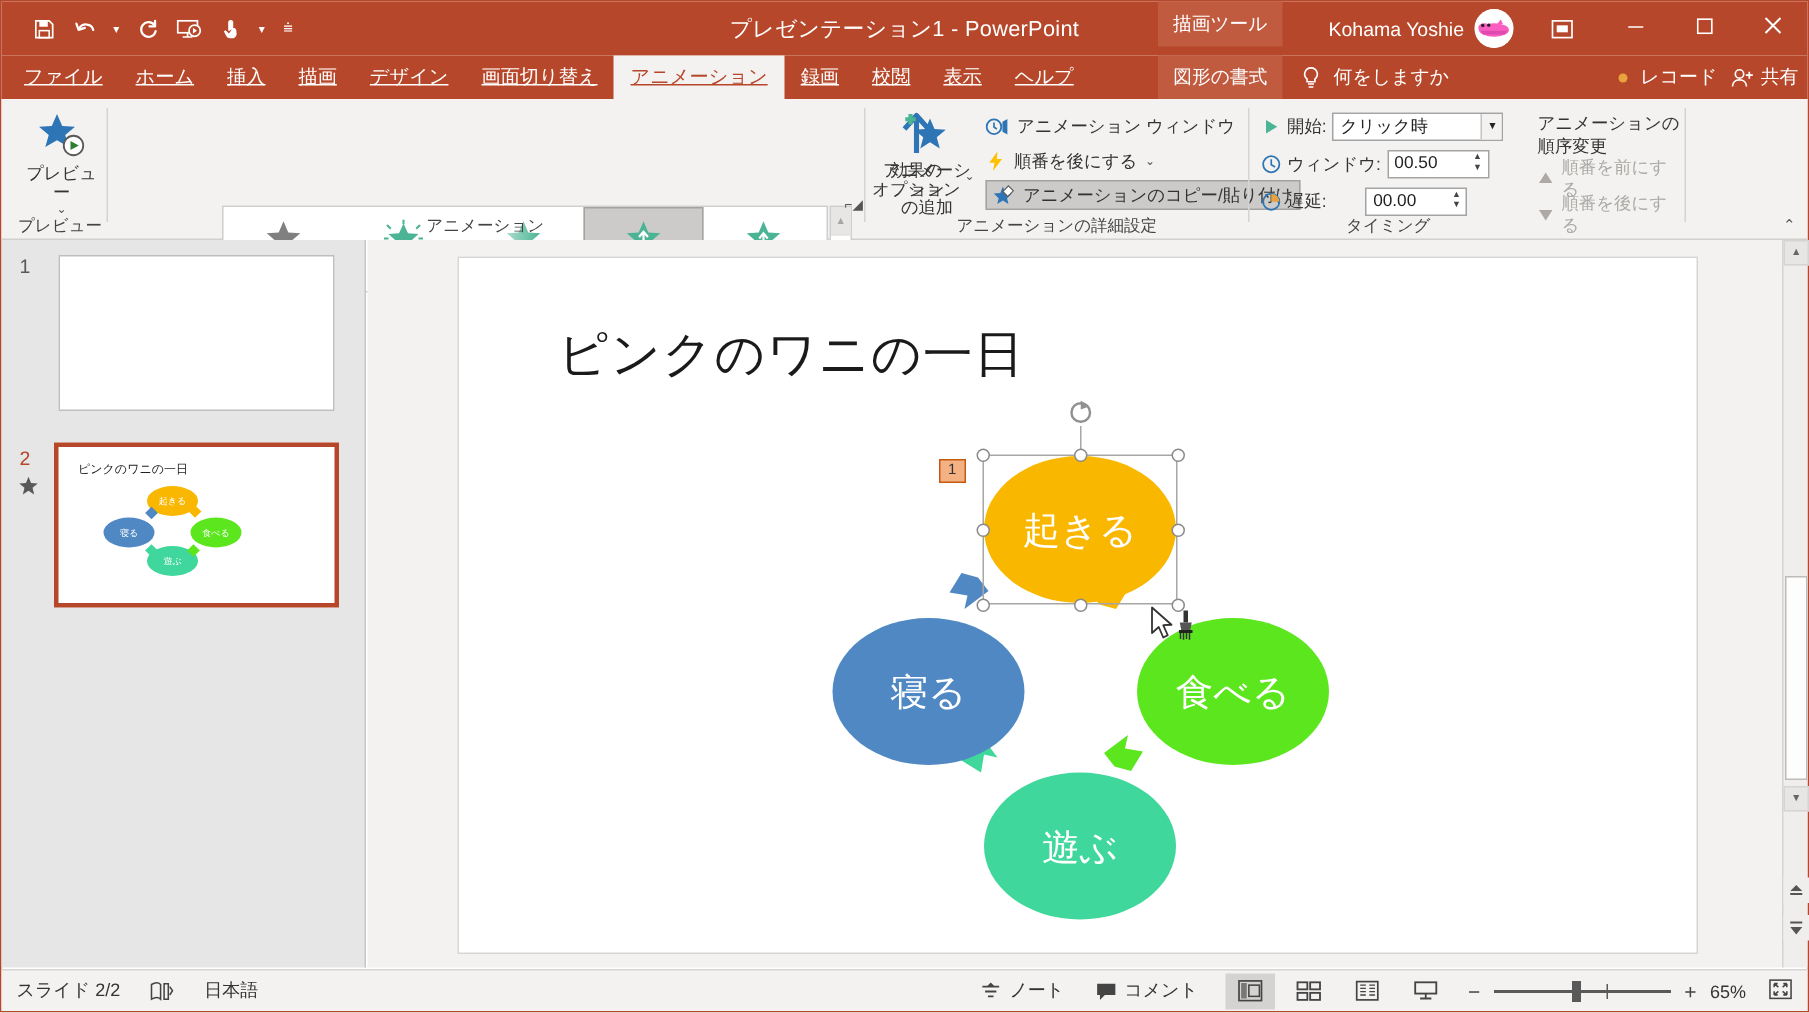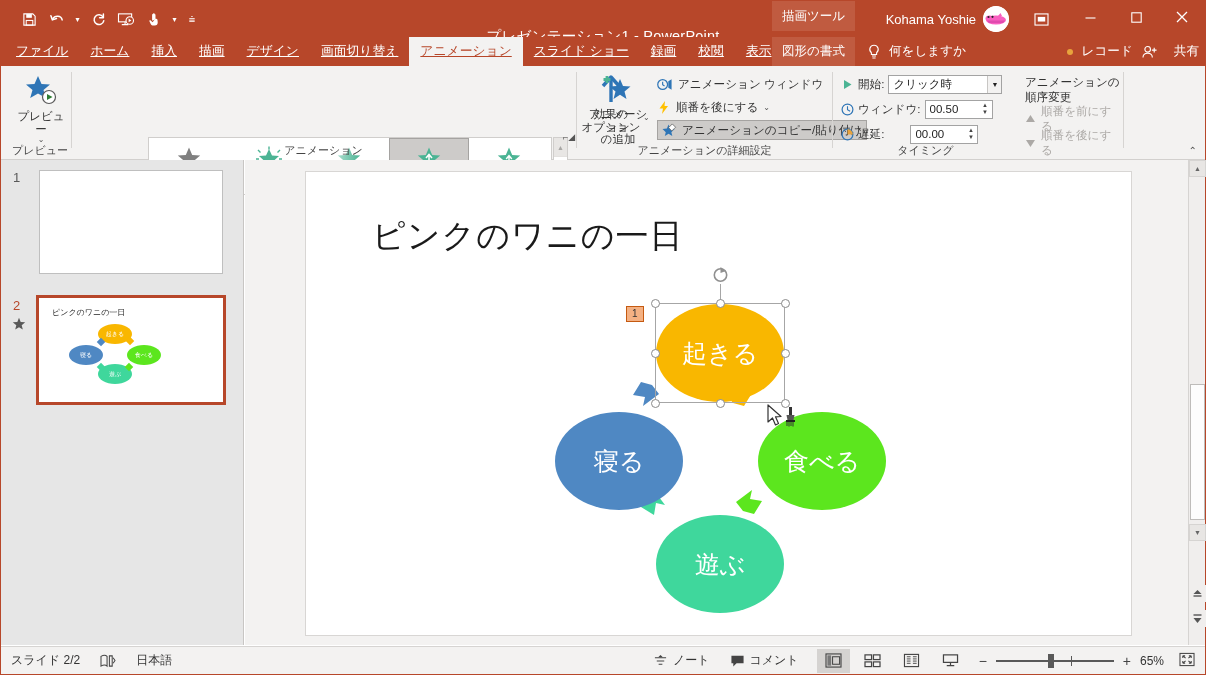--- a/index.html
+++ b/index.html
@@ -17,21 +17,21 @@
   }
   .qat { position: absolute; left: 14px; top: 4px; display: flex; align-items: center; height: 28px; gap: 0px; }
   .qat-btn {
     width: 28px; height: 26px; display: flex; align-items: center; justify-content: center;
     color: #fff;
   }
   .qat-caret { width: 13px; height: 26px; display: flex; align-items: center; justify-content: center; font-size: 8px; color:#fff; }
   .title-text {
     position: absolute; left: 0; top: 0; width: 1204px; height: 36px;
     display: flex; align-items: center; justify-content: center;
-    font-size: 14.5px; color: #fff; letter-spacing: .2px; margin-top: 17px;
+    font-size: 14.5px; color: #fff; letter-spacing: .2px;
   }
   .ctx-tab {
     position: absolute; left: 771px; top: 0px; width: 83px; height: 30px;
     background: #C05B40; color: #fff; font-size: 12.5px;
     display: flex; align-items: center; justify-content: center;
   }
   .user-area {
     position: absolute; right: 196px; top: 0; height: 36px; display: flex; align-items: center; gap: 7px;
   }
   .user-name { font-size: 13px; color: #fff; }
@@ -299,41 +299,40 @@
 
   <div class="tabstrip">
     <div class="tabs">
       <div class="tab">ファイル</div>
       <div class="tab">ホーム</div>
       <div class="tab">挿入</div>
       <div class="tab">描画</div>
       <div class="tab">デザイン</div>
       <div class="tab">画面切り替え</div>
       <div class="tab active">アニメーション</div>
-      <div class="tab">スライド ショー</div>
       <div class="tab">録画</div>
       <div class="tab">校閲</div>
       <div class="tab">表示</div>
       <div class="tab">ヘルプ</div>
     </div>
 
     <div class="ctx-tab2">図形の書式</div>
 
     <div class="tell-me">
       <svg width="14" height="16" viewBox="0 0 14 16">
           <path d="M7 1.2a4.2 4.2 0 0 0-2.6 7.5v1.8h5.2V8.7A4.2 4.2 0 0 0 7 1.2z" fill="none" stroke="#fff" stroke-width="1.1"></path>
           <path d="M5 12h4 M5.4 14h3.2" stroke="#fff" stroke-width="1.1"></path>
         </svg>
       <span>何をしますか</span>
     </div>
 
     <div class="record-share">
       <span class="orange-dot"></span>
       <span>レコード</span>
-      <span style="display:flex;align-items:center;gap:16px;">
+      <span style="display:flex;align-items:center;gap:4px;">
         <svg width="16" height="14" viewBox="0 0 17 15">
             <circle cx="6" cy="4.6" r="3" fill="none" stroke="#fff" stroke-width="1.2"></circle>
             <path d="M1 13.5c0-3 2.2-4.6 5-4.6s5 1.6 5 4.6" fill="none" stroke="#fff" stroke-width="1.2"></path>
             <path d="M13 3v5 M10.5 5.5h5" stroke="#fff" stroke-width="1.2"></path>
           </svg>
         <span>共有</span>
       </span>
     </div>
   </div>
 

